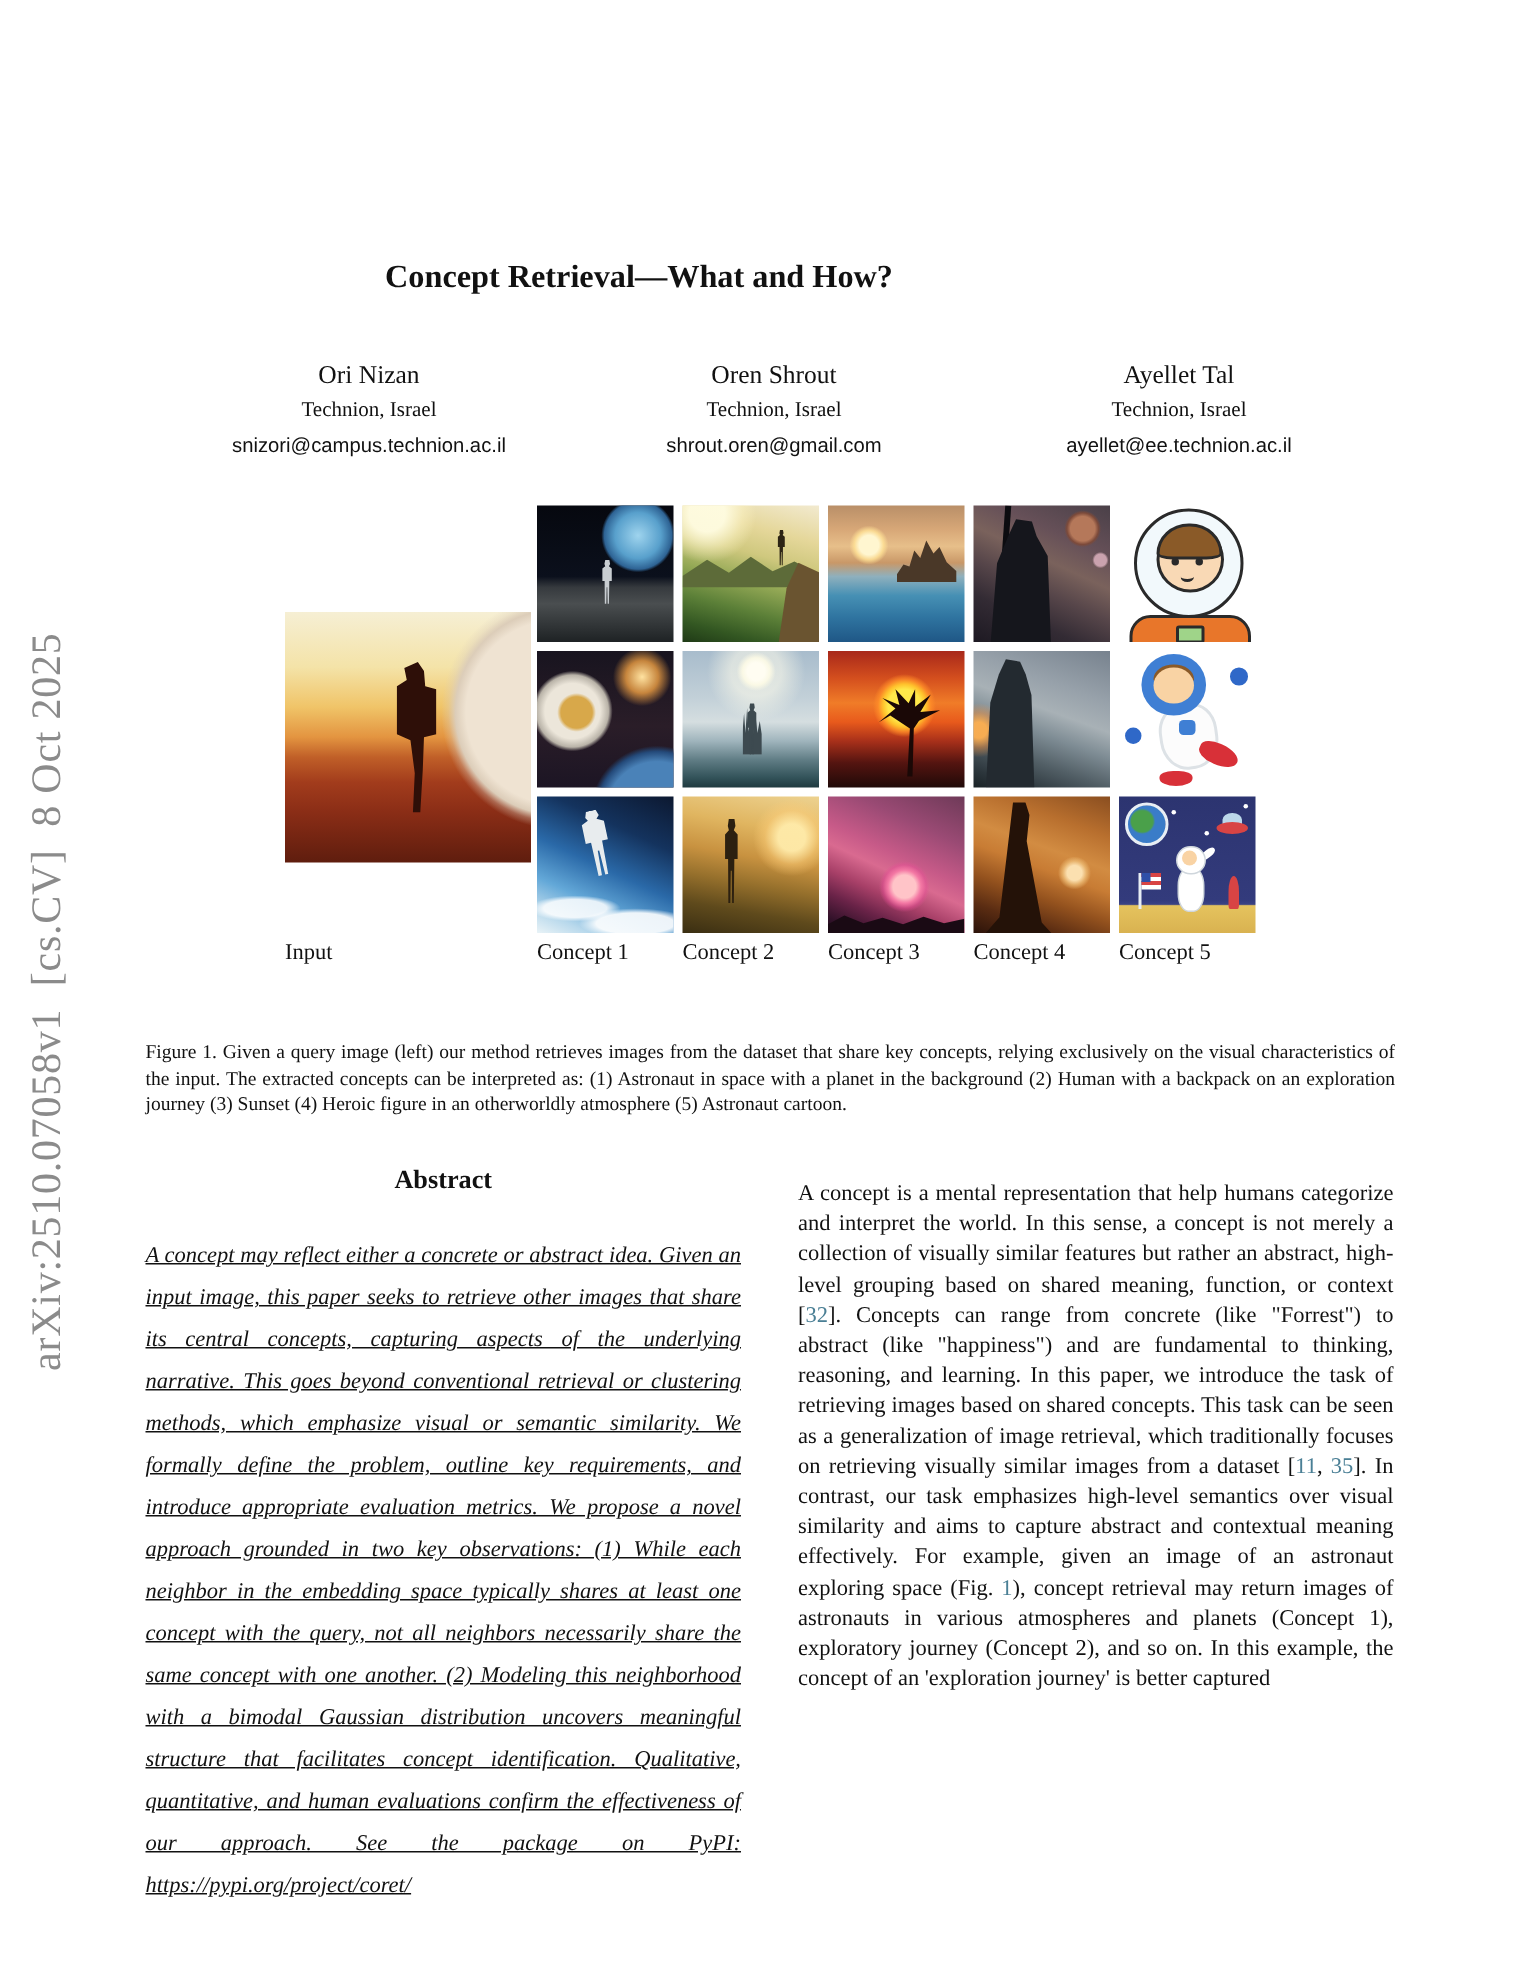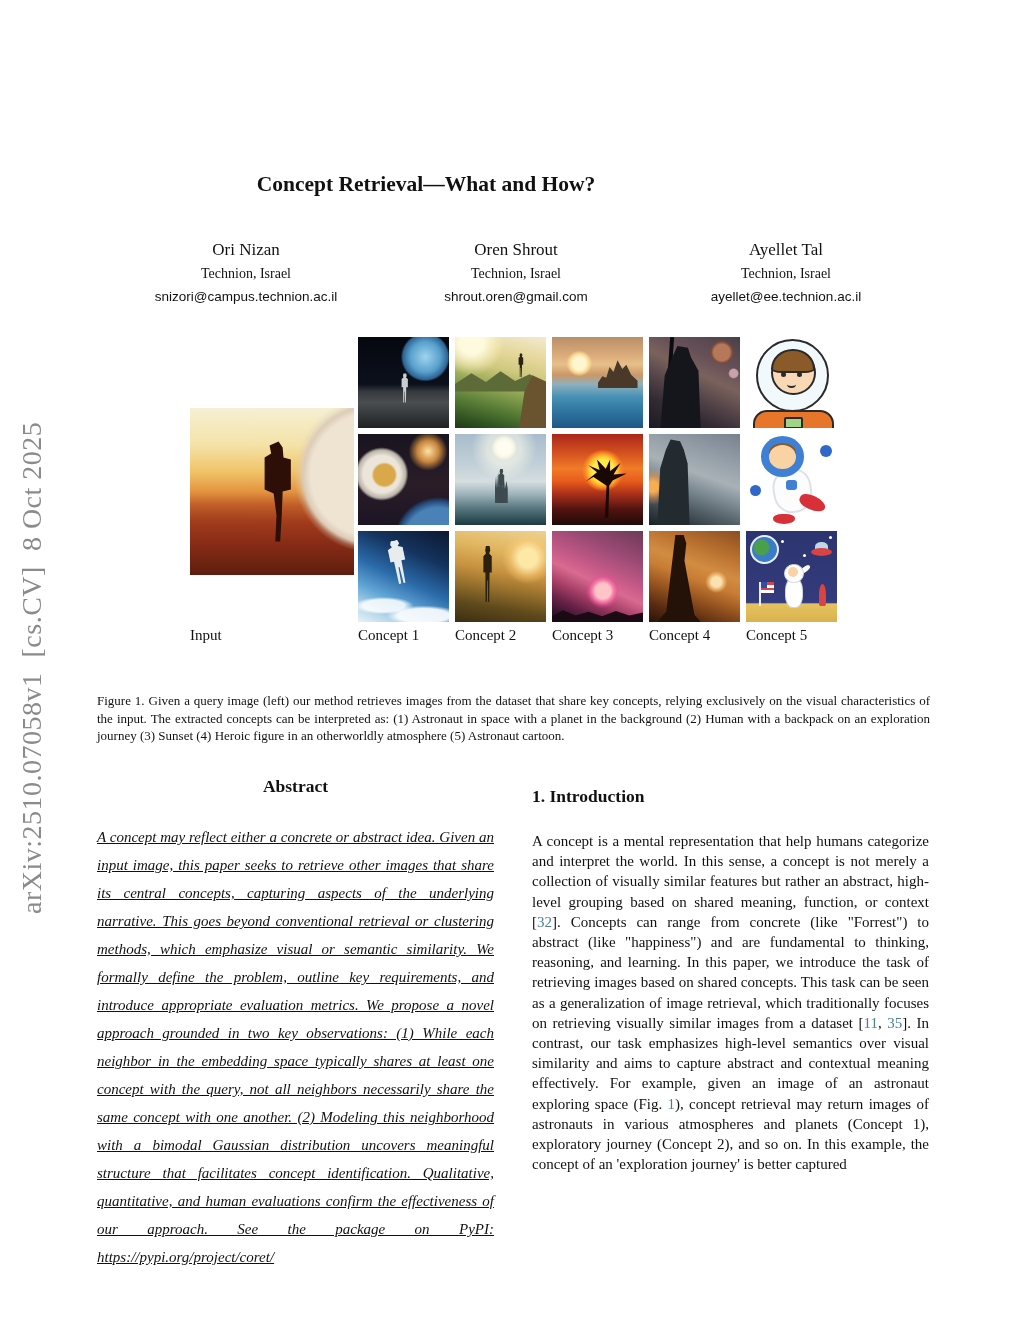--- a/index.html
+++ b/index.html
@@ -291,17 +291,16 @@
   </div>
 
   <div class="caption">Figure 1.  Given a query image (left) our method retrieves images from the dataset that share key concepts, relying exclusively on the visual characteristics of the input. The extracted concepts can be interpreted as: (1) Astronaut in space with a planet in the background (2) Human with a backpack on an exploration journey (3) Sunset (4) Heroic figure in an otherworldly atmosphere (5) Astronaut cartoon.</div>
 
   <div class="col-left">
     <div class="abs-head">Abstract</div>
     <div class="abs-body"><span>A concept may reflect either a concrete or abstract idea. Given an input image, this paper seeks to retrieve other images that share its central concepts, capturing aspects of the underlying narrative. This goes beyond conventional retrieval or clustering methods, which emphasize visual or semantic similarity. We formally define the problem, outline key requirements, and introduce appropriate evaluation metrics. We propose a novel approach grounded in two key observations: (1) While each neighbor in the embedding space typically shares at least one concept with the query, not all neighbors necessarily share the same concept with one another. (2) Modeling this neighborhood with a bimodal Gaussian distribution uncovers meaningful structure that facilitates concept identification. Qualitative, quantitative, and human evaluations confirm the effectiveness of our approach. See the package on PyPI: </span><span class="seg-url">https://pypi.org/project/coret/</span></div>
   </div>
 
   <div class="col-right">
-    <div class="intro-head">1. Introduction</div>
     <div class="intro-body"><span>A concept is a mental representation that help humans categorize and interpret the world. In this sense, a concept is not merely a collection of visually similar features but rather an abstract, high-level grouping based on shared meaning, function, or context [</span><span class="seg-cite">32</span><span>]. Concepts can range from concrete (like "Forrest") to abstract (like "happiness") and are fundamental to thinking, reasoning, and learning. In this paper, we introduce the task of retrieving images based on shared concepts. This task can be seen as a generalization of image retrieval, which traditionally focuses on retrieving visually similar images from a dataset [</span><span class="seg-cite">11</span><span>, </span><span class="seg-cite">35</span><span>]. In contrast, our task emphasizes high-level semantics over visual similarity and aims to capture abstract and contextual meaning effectively. For example, given an image of an astronaut exploring space (Fig. </span><span class="seg-cite">1</span><span>), concept retrieval may return images of astronauts in various atmospheres and planets (Concept 1), exploratory journey (Concept 2), and so on. In this example, the concept of an 'exploration journey' is better captured</span></div>
   </div>
 
 </div>
 
 </body></html>

